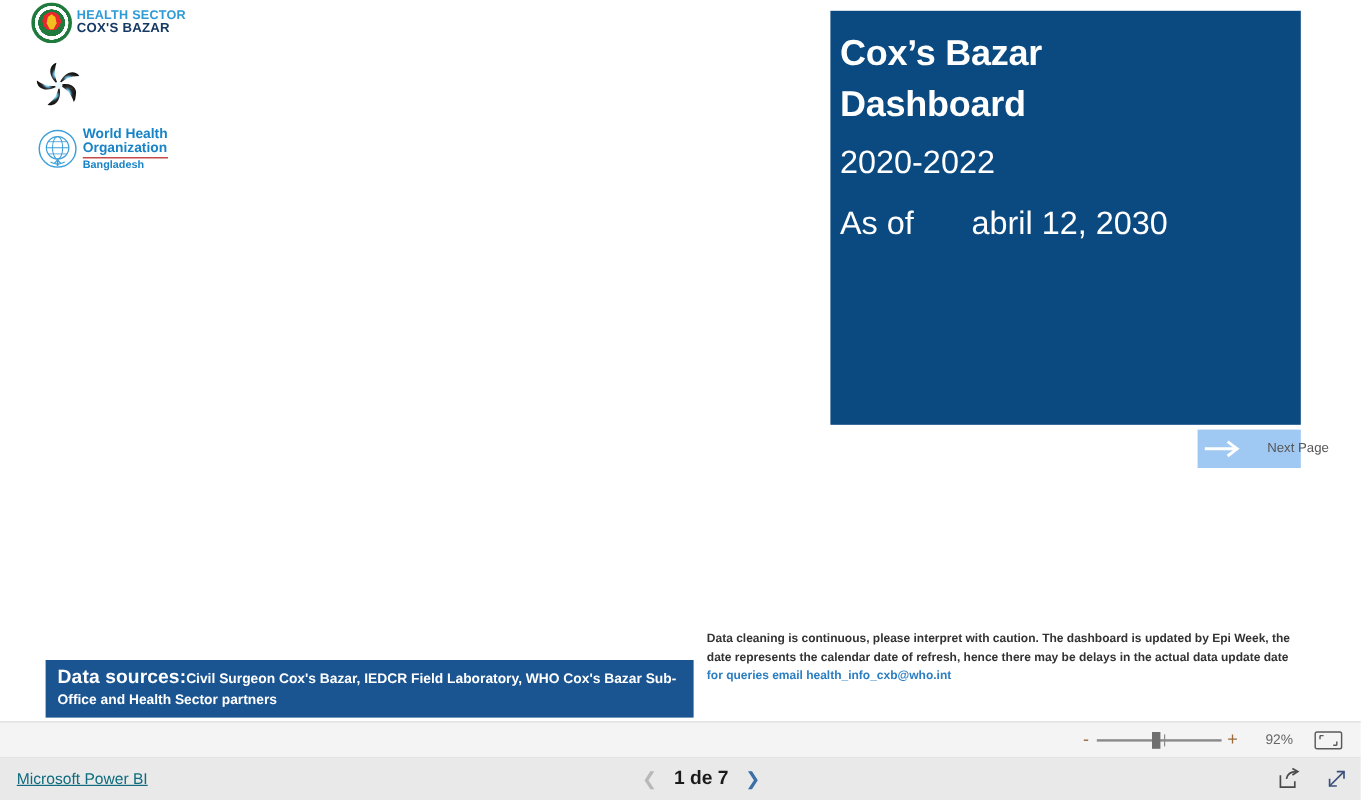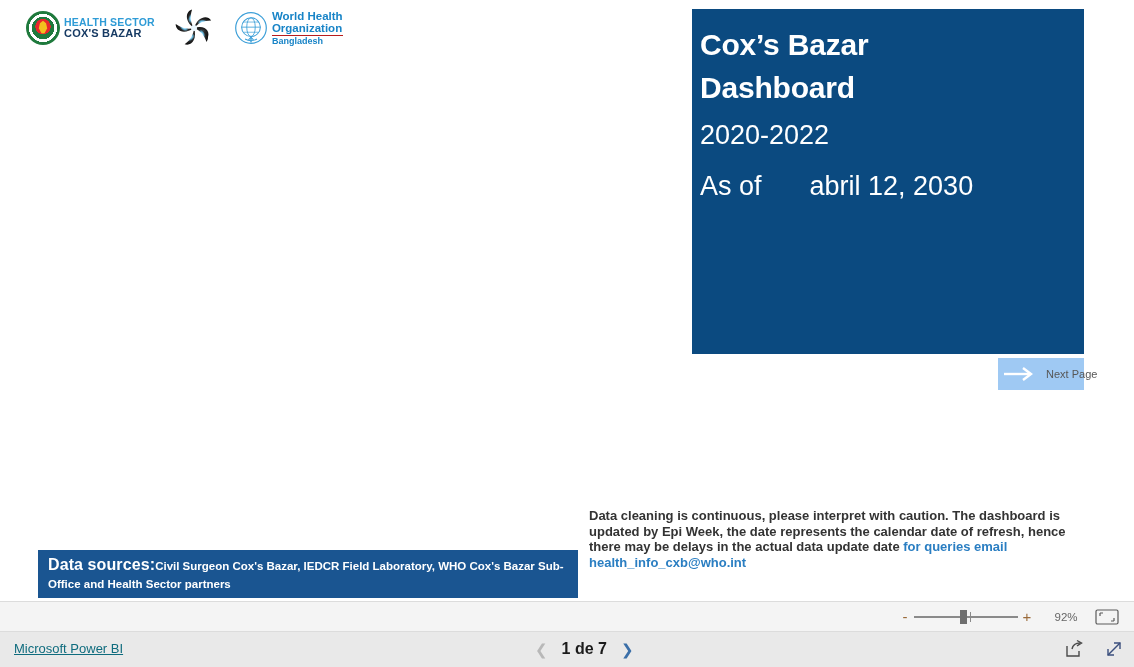--- a/index.html
+++ b/index.html
@@ -25,22 +25,23 @@
     background: #ffffff;
     overflow: hidden;
   }
 
   
   #logo-band {
     position: absolute;
     left: 26px; top: 2px;
     width: 260px; height: 52px;
     display: flex;
-    align-items: center;
+    align-items: flex-start;
     gap: 16px;
+    flex-direction: column;
   }
   .logo-group { display: flex; align-items: center; }
 
   
   .emblem {
     width: 34px; height: 34px;
     border-radius: 50%;
     background:
       radial-gradient(circle at 50% 46%, #e8262c 0 30%, rgba(232,38,44,0) 31%),
       radial-gradient(circle at 50% 50%, #1f7a3d 0 46%, #ffffff 47% 58%, #1f7a3d 59% 72%, rgba(0,0,0,0) 73%);
@@ -153,21 +154,21 @@
     cursor: pointer;
   }
   #next-page-btn .arrow-ico {
     width: 34px; height: 20px;
     flex: none;
     margin-left: 4px;
   }
   #next-page-btn .np-label {
     font-size: 11px;
     color: #575757;
-    margin-left: 10px;
+    margin-left: 20px;
     white-space: nowrap;
   }
 
   
   #data-sources {
     position: absolute;
     left: 38px; top: 550px;
     width: 540px; height: 48px;
     background: #1a5591;
     color: #ffffff;
@@ -181,23 +182,23 @@
   }
   #data-sources .ds-body {
     font-size: 11.5px;
     font-weight: bold;
     line-height: 15px;
   }
 
   
   #caption-block {
     position: absolute;
-    left: 589px; top: 508px;
+    left: 589px; top: 525px;
     width: 500px;
-    font-size: 13px;
+    font-size: 10px;
     font-weight: bold;
     color: #333333;
     line-height: 15.5px;
   }
   #caption-block .email-link {
     color: #2a7ec2;
     font-weight: bold;
   }
 
   

